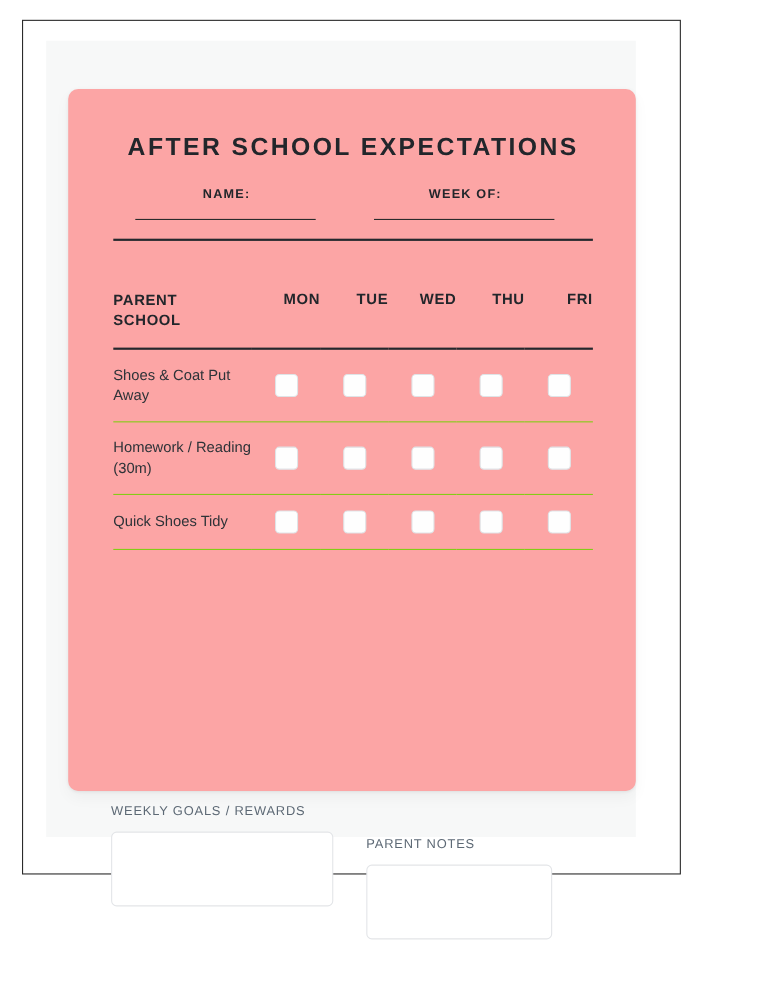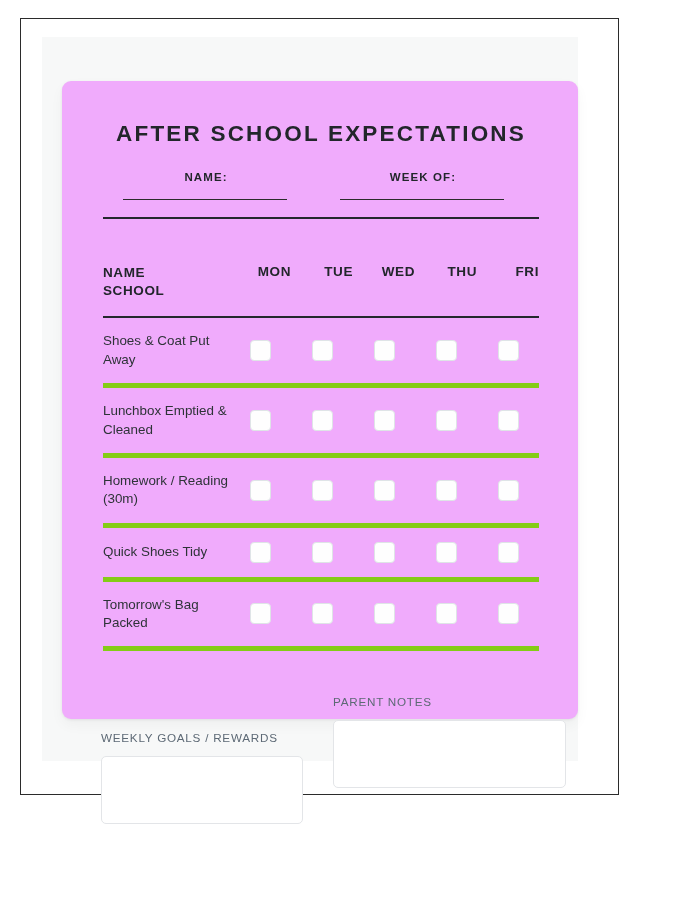--- a/index.html
+++ b/index.html
@@ -36,21 +36,21 @@
     background: #f7f8f8;
   }
 
   
   #worksheet-card {
     position: absolute;
     left: 62px;
     top: 81px;
     width: 516px;
     height: 638px;
-    background: #f0abfc;
+    background: #fca5a5;
     border-radius: 9px;
     box-shadow: 0 1px 3px rgba(0,0,0,0.07), 0 6px 14px rgba(0,0,0,0.04);
     box-sizing: border-box;
   }
 
   
   #sheet-title {
     position: absolute;
     left: 41px;
     top: 40px;
@@ -117,21 +117,21 @@
   }
   th.th-tasks {
     text-align: left;
     line-height: 1.35;
   }
   th.th-day { text-align: right; }
 
   #task-table thead tr { border-bottom: 2.1px solid #24282d; }
 
   #task-table tbody td {
-    border-bottom: 5px solid #84cc16;
+    border-bottom: 1px solid #84cc16;
     padding: 14px 0;
     vertical-align: middle;
   }
   td.td-task {
     text-align: left;
     font-size: 13.4px;
     line-height: 1.37;
     color: #2e3338;
     padding-right: 8px;
   }
@@ -144,21 +144,21 @@
     border: 1.6px solid #dfe4e7;
     border-radius: 4px;
     background: #fefefe;
     box-sizing: border-box;
     vertical-align: middle;
   }
 
   
   .footer-section { position: absolute; }
   #footer-goals { left: 101px; top: 731px; width: 202px; }
-  #footer-notes { left: 333px; top: 695px; width: 233px; }
+  #footer-notes { left: 333px; top: 761px; width: 169px; }
 
   .footer-label {
     font-size: 11.7px;
     font-weight: normal;
     letter-spacing: 0.75px;
     color: #5d6975;
     white-space: nowrap;
   }
   .footer-box {
     margin-top: 12px;
@@ -197,65 +197,49 @@
       <col class="col-task">
       <col class="col-day">
         <col class="col-day">
         <col class="col-day">
         <col class="col-day">
         <col class="col-day">
     </colgroup>
     <thead>
       <tr>
         <th class="th-tasks">
-          <span>NAME</span><br>
+          <span>PARENT</span><br>
           <span>SCHOOL</span>
         </th>
         <th class="th-day">MON</th>
         <th class="th-day">TUE</th>
         <th class="th-day">WED</th>
         <th class="th-day">THU</th>
         <th class="th-day">FRI</th>
       </tr>
     </thead>
     <tbody id="task-table-body">
         <tr>
           <td class="td-task">Shoes &amp; Coat Put Away</td>
           <td class="td-box"><span class="checkbox"></span></td>
           <td class="td-box"><span class="checkbox"></span></td>
           <td class="td-box"><span class="checkbox"></span></td>
           <td class="td-box"><span class="checkbox"></span></td>
           <td class="td-box"><span class="checkbox"></span></td>
         </tr>
         <tr>
-          <td class="td-task">Lunchbox Emptied &amp; Cleaned</td>
-          <td class="td-box"><span class="checkbox"></span></td>
-          <td class="td-box"><span class="checkbox"></span></td>
-          <td class="td-box"><span class="checkbox"></span></td>
-          <td class="td-box"><span class="checkbox"></span></td>
-          <td class="td-box"><span class="checkbox"></span></td>
-        </tr>
-        <tr>
           <td class="td-task">Homework / Reading (30m)</td>
           <td class="td-box"><span class="checkbox"></span></td>
           <td class="td-box"><span class="checkbox"></span></td>
           <td class="td-box"><span class="checkbox"></span></td>
           <td class="td-box"><span class="checkbox"></span></td>
           <td class="td-box"><span class="checkbox"></span></td>
         </tr>
         <tr>
           <td class="td-task">Quick Shoes Tidy</td>
-          <td class="td-box"><span class="checkbox"></span></td>
-          <td class="td-box"><span class="checkbox"></span></td>
-          <td class="td-box"><span class="checkbox"></span></td>
-          <td class="td-box"><span class="checkbox"></span></td>
-          <td class="td-box"><span class="checkbox"></span></td>
-        </tr>
-        <tr>
-          <td class="td-task">Tomorrow's Bag Packed</td>
           <td class="td-box"><span class="checkbox"></span></td>
           <td class="td-box"><span class="checkbox"></span></td>
           <td class="td-box"><span class="checkbox"></span></td>
           <td class="td-box"><span class="checkbox"></span></td>
           <td class="td-box"><span class="checkbox"></span></td>
         </tr>
       </tbody>
   </table>
 
 </div>

